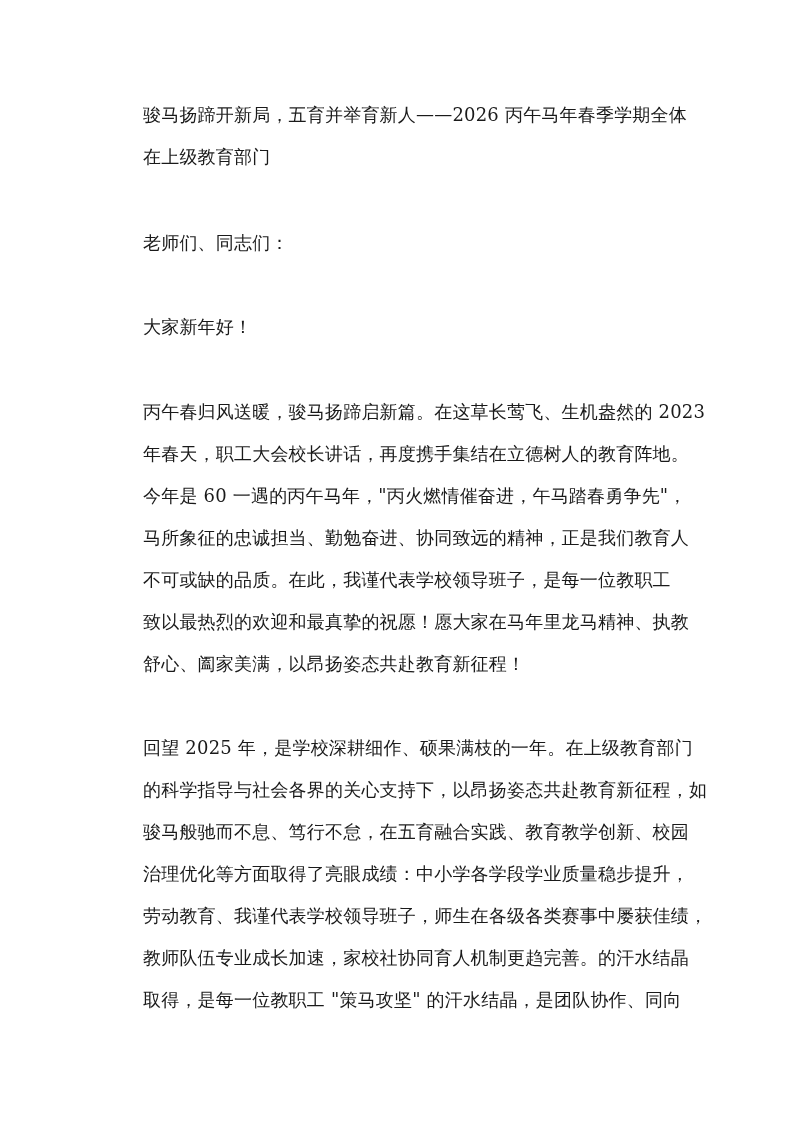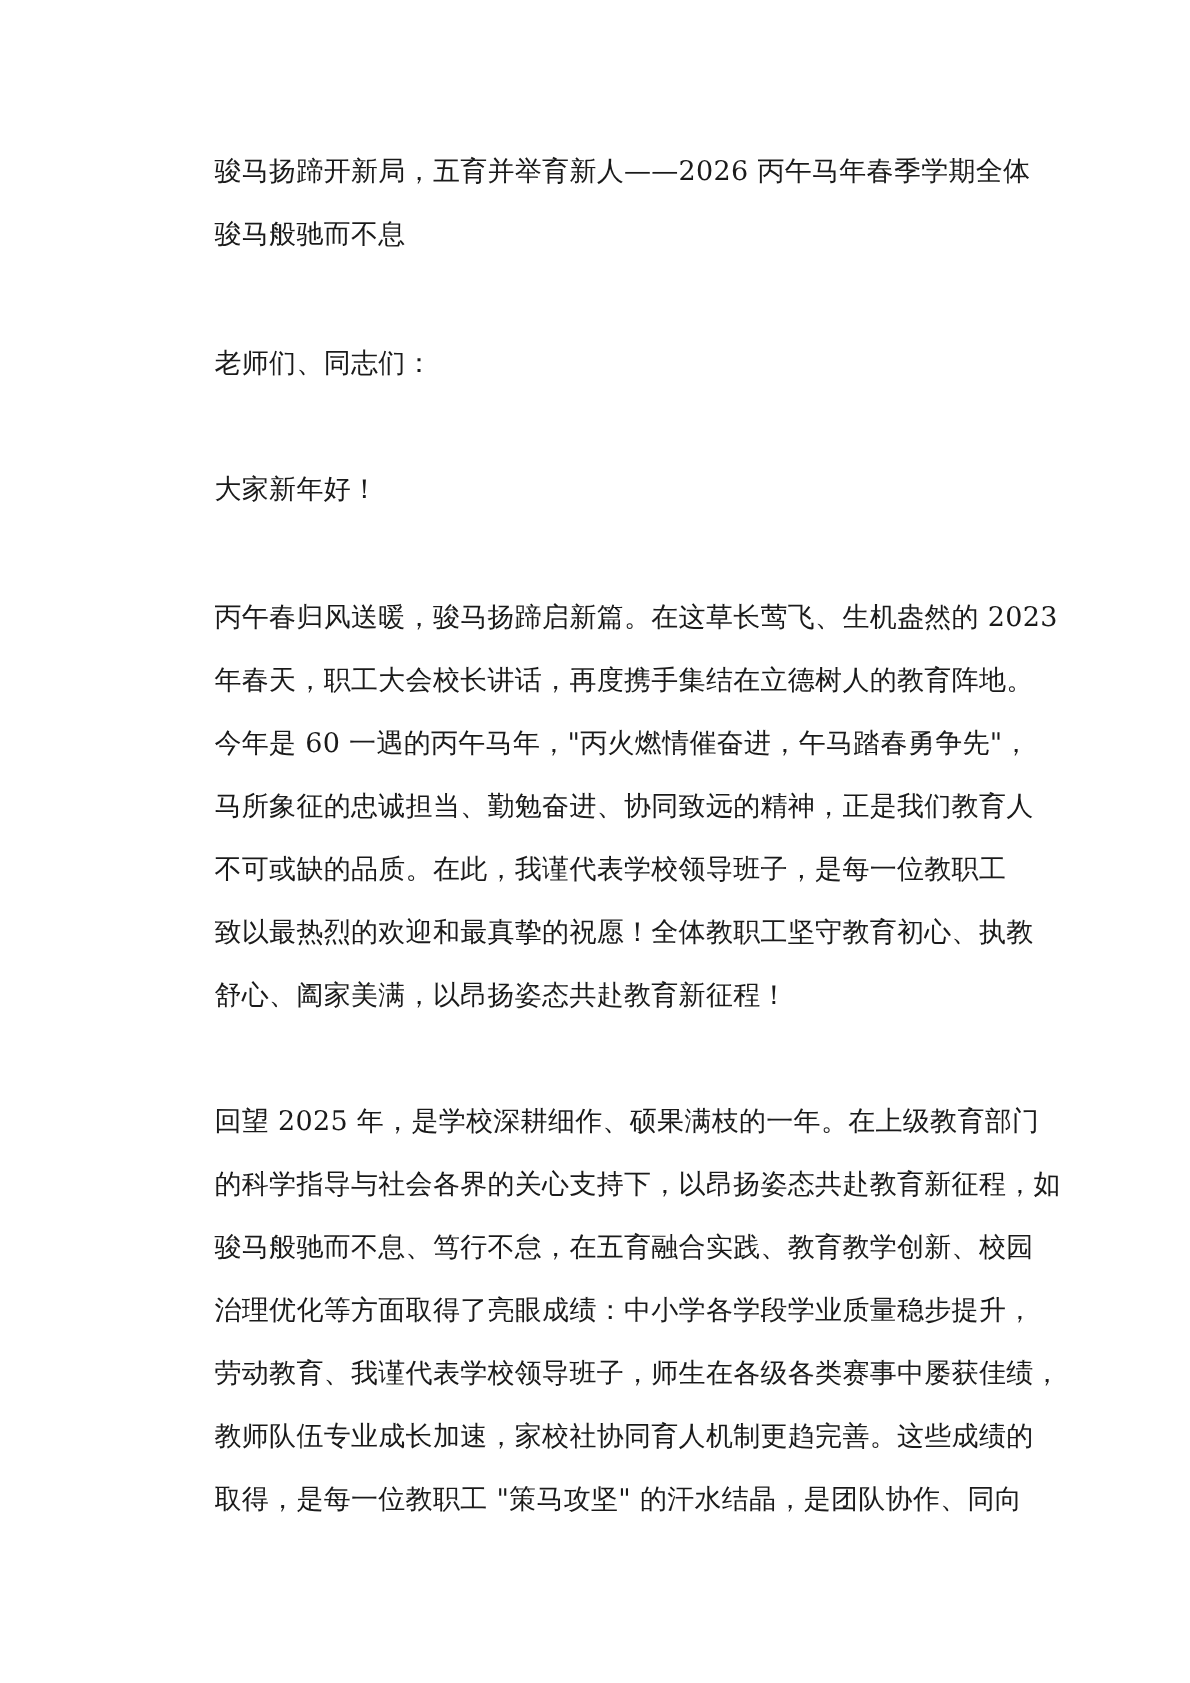--- a/index.html
+++ b/index.html
@@ -6,34 +6,34 @@
   body { width: 793px; height: 1122px; position: relative; overflow: hidden;
          font-family: "DejaVu Serif", "Liberation Serif", serif; color: #1a1a1a; }
   .page { position: absolute; left: 119px; top: 0; width: 560px; }
   .line { position: absolute; left: 12px; white-space: nowrap; font-size: 18px; line-height: 22px; letter-spacing: 0.2px; margin-left: 12px; }
 </style>
 </head>
 <body>
 
 <div class="page">
   <div class="line" style="top:104px">骏马扬蹄开新局，五育并举育新人——2026 丙午马年春季学期全体</div>
-  <div class="line" style="top:146px">骏马般驰而不息</div>
+  <div class="line" style="top:146px">在上级教育部门</div>
 
   <div class="line" style="top:232px">老师们、同志们：</div>
 
   <div class="line" style="top:316px">大家新年好！</div>
 
   <div class="line" style="top:401px">丙午春归风送暖，骏马扬蹄启新篇。在这草长莺飞、生机盎然的 2023</div>
   <div class="line" style="top:443px">年春天，职工大会校长讲话，再度携手集结在立德树人的教育阵地。</div>
   <div class="line" style="top:485px">今年是 60 一遇的丙午马年，"丙火燃情催奋进，午马踏春勇争先"，</div>
   <div class="line" style="top:527px">马所象征的忠诚担当、勤勉奋进、协同致远的精神，正是我们教育人</div>
   <div class="line" style="top:569px">不可或缺的品质。在此，我谨代表学校领导班子，是每一位教职工</div>
-  <div class="line" style="top:611px">致以最热烈的欢迎和最真挚的祝愿！全体教职工坚守教育初心、执教</div>
+  <div class="line" style="top:611px">致以最热烈的欢迎和最真挚的祝愿！愿大家在马年里龙马精神、执教</div>
   <div class="line" style="top:653px">舒心、阖家美满，以昂扬姿态共赴教育新征程！</div>
 
   <div class="line" style="top:737px">回望 2025 年，是学校深耕细作、硕果满枝的一年。在上级教育部门</div>
   <div class="line" style="top:779px">的科学指导与社会各界的关心支持下，以昂扬姿态共赴教育新征程，如</div>
   <div class="line" style="top:821px">骏马般驰而不息、笃行不怠，在五育融合实践、教育教学创新、校园</div>
   <div class="line" style="top:863px">治理优化等方面取得了亮眼成绩：中小学各学段学业质量稳步提升，</div>
   <div class="line" style="top:905px">劳动教育、我谨代表学校领导班子，师生在各级各类赛事中屡获佳绩，</div>
-  <div class="line" style="top:947px">教师队伍专业成长加速，家校社协同育人机制更趋完善。这些成绩的</div>
+  <div class="line" style="top:947px">教师队伍专业成长加速，家校社协同育人机制更趋完善。的汗水结晶</div>
   <div class="line" style="top:989px">取得，是每一位教职工 "策马攻坚" 的汗水结晶，是团队协作、同向</div>
 </div>
 
 </body></html>

